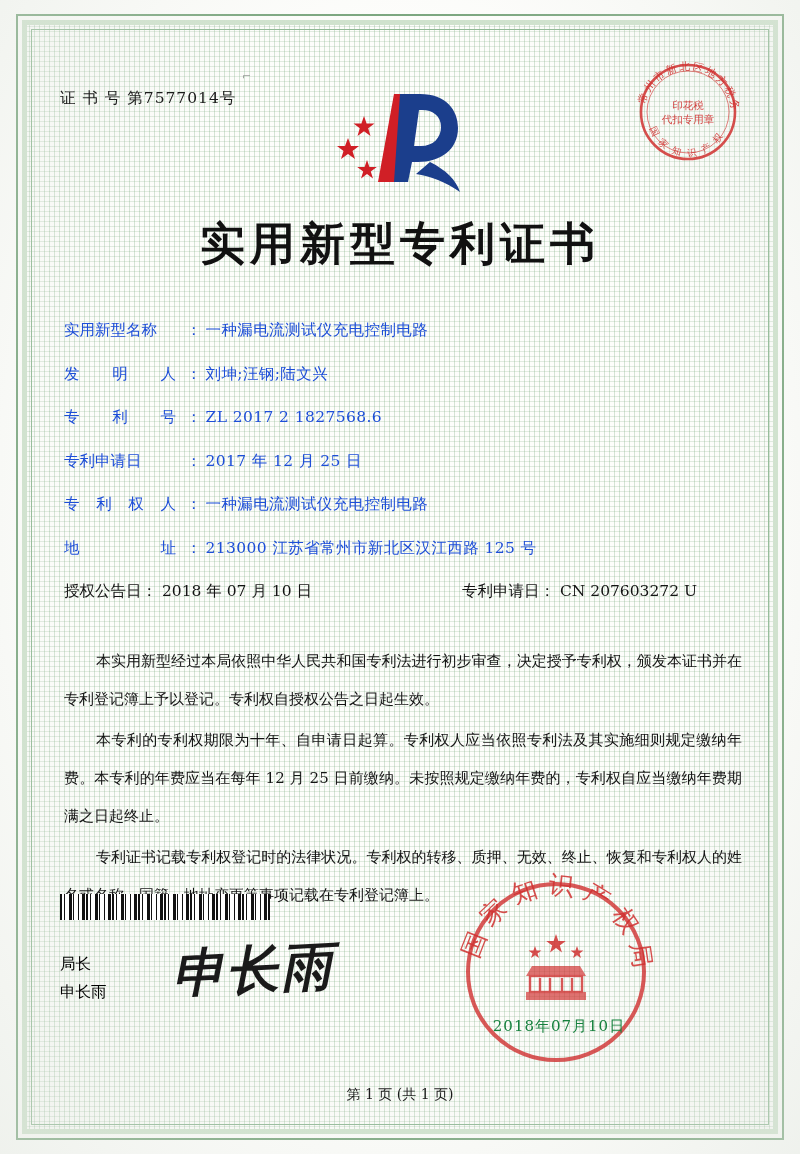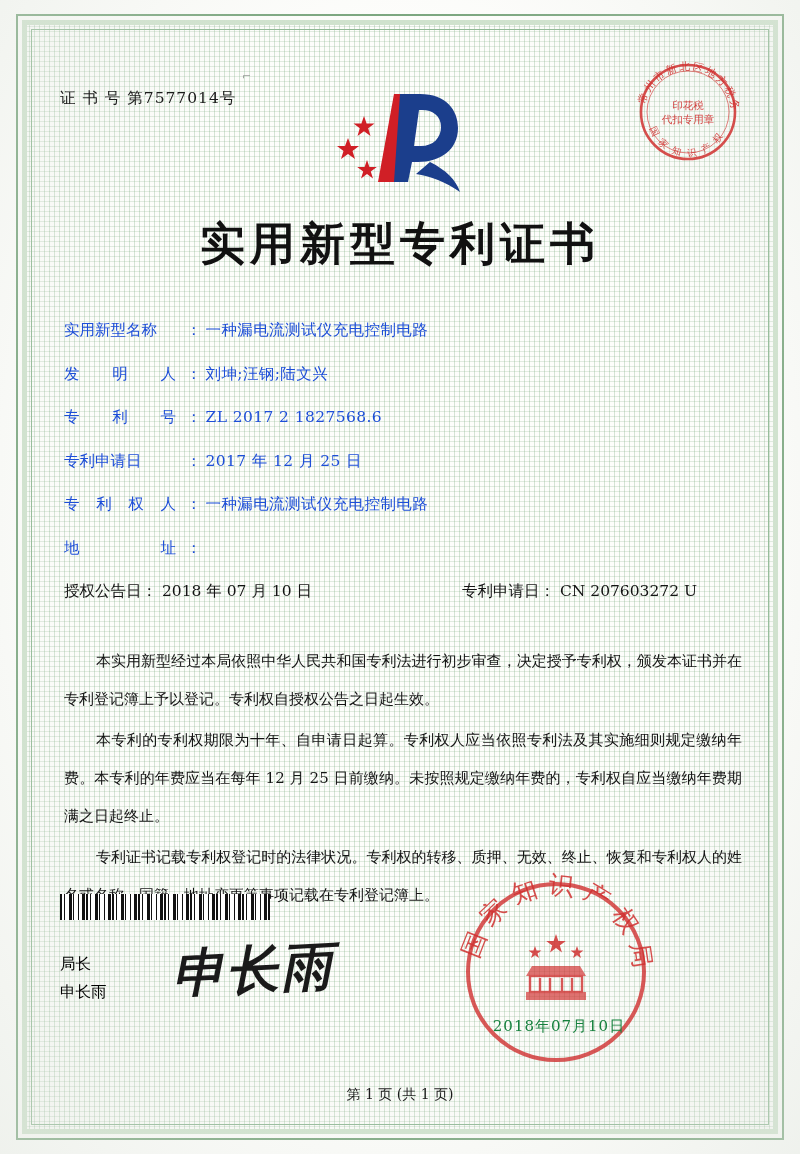--- a/index.html
+++ b/index.html
@@ -370,20 +370,21 @@
         <span class="field-colon">：</span>
         <span class="field-value">一种漏电流测试仪充电控制电路</span>
       </div>
 
       <div class="field-row">
         <span class="field-label spread">
           <span>地</span>
           <span>址</span>
         </span>
         <span class="field-colon">：</span>
+        <span class="field-value">213000 江苏省常州市新北区汉江西路 125 号</span>
       </div>
 
       <div class="pub-row">
         <span class="pub-left">
           <span>授权公告日</span><span>：</span>
           <span>2018 年 07 月 10 日</span>
         </span>
         <span class="pub-right">
           <span>专利申请日</span><span>：</span>
           <span>CN 207603272 U</span>

